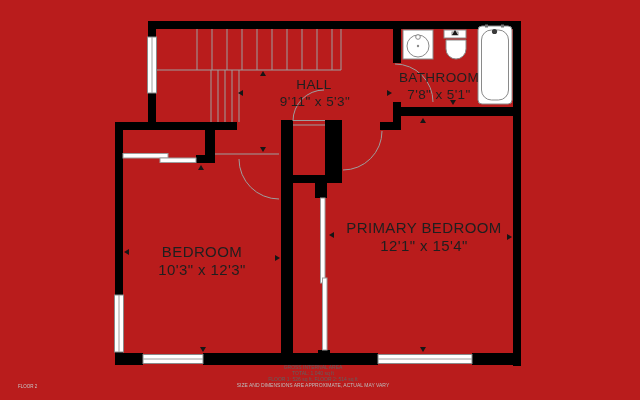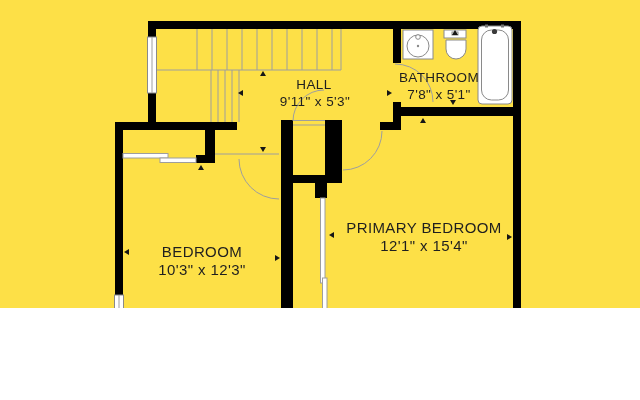--- a/index.html
+++ b/index.html
@@ -1,16 +1,16 @@
 <!DOCTYPE html>
 <html><head>
 <meta charset="utf-8">
 <style>
   html,body{margin:0;padding:0;background:#ffffff;}
-  .stage{position:relative;width:640px;height:308px;background:#fde047;overflow:hidden;
+  .stage{position:relative;width:640px;height:400px;background:#b91c1c;overflow:hidden;
          font-family:"Liberation Sans", sans-serif;}
   svg{display:block;}
   .wall{fill:#000000;}
   .thin{stroke:#9e9e9e;stroke-width:1;fill:none;}
   .fixture{stroke:#8a8a8a;stroke-width:1;fill:#ffffff;}
   .winbox{fill:#ffffff;stroke:#8a8a8a;stroke-width:1;}
   .panel{fill:#ffffff;stroke:#9e9e9e;stroke-width:1;}
   .marker{fill:#161616;}
   .room{fill:#1f1f1f;text-anchor:middle;letter-spacing:0.4px;}
   .room-lg{font-size:15px;}

